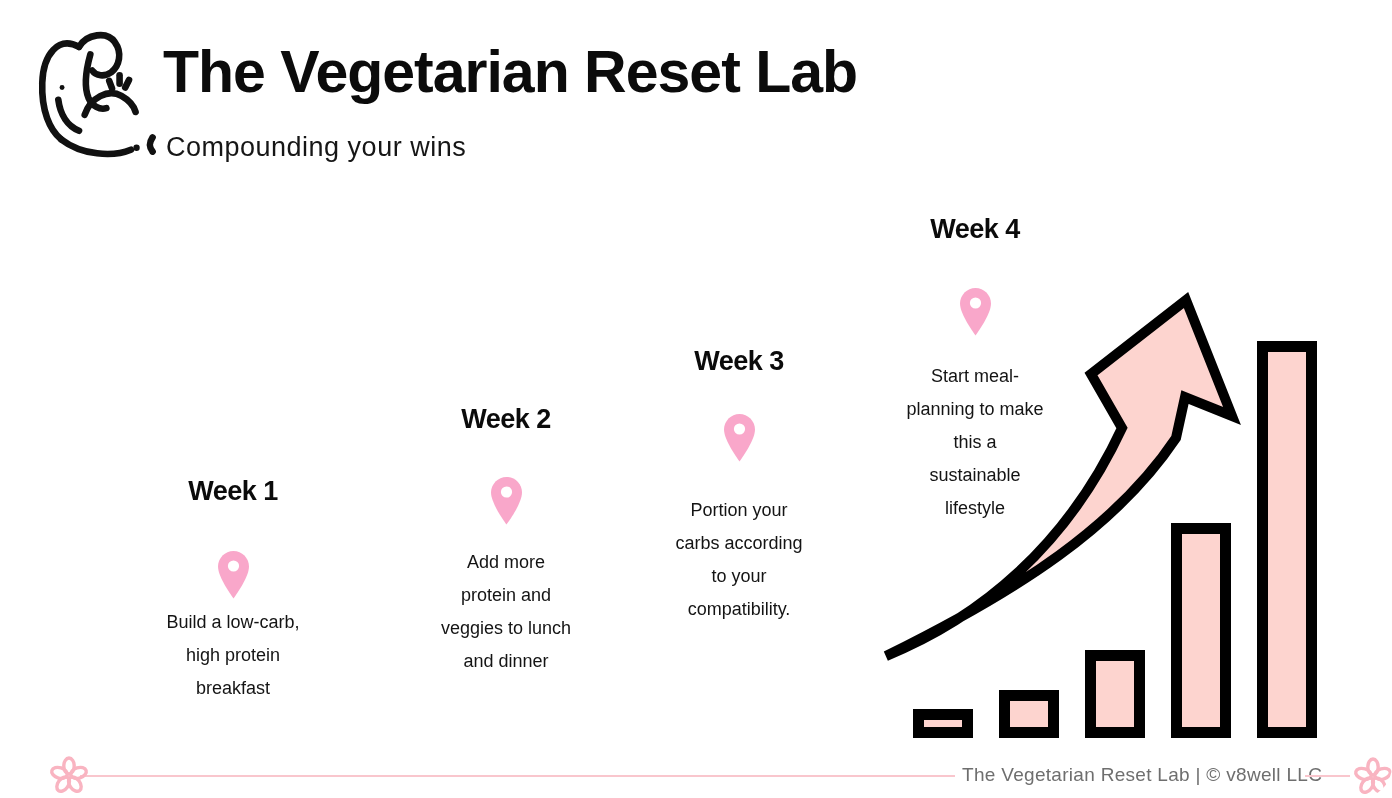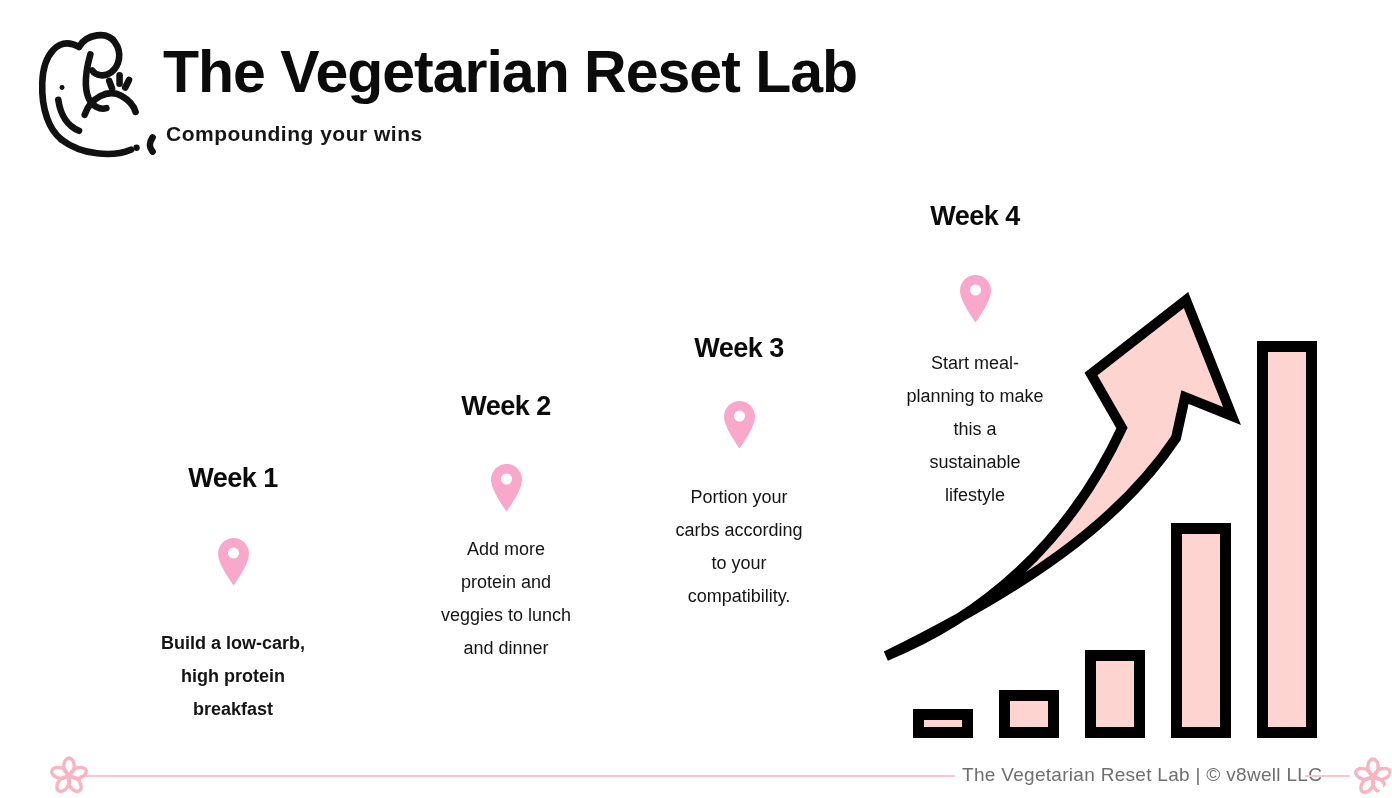--- a/index.html
+++ b/index.html
@@ -7,35 +7,35 @@
     position:relative;width:1392px;height:798px;background:#ffffff;overflow:hidden;
     font-family:"Liberation Sans","DejaVu Sans",sans-serif;color:#0b0b0b;border-radius:32px;
   }
   
   .hdr-icon{position:absolute;left:30px;top:22px;width:132px;height:146px;}
   .title{
     position:absolute;left:163px;top:38px;width:980px;
     font-size:59px;font-weight:700;letter-spacing:-1px;color:#0b0b0b;white-space:nowrap;
   }
   .subtitle{
-    position:absolute;left:166px;top:122px;width:700px;
-    font-size:21px;font-weight:700;letter-spacing:.5px;color:#161616;white-space:nowrap;
+    position:absolute;left:166px;top:132px;width:700px;
+    font-size:27px;font-weight:400;letter-spacing:.5px;color:#161616;white-space:nowrap;
   }
   
   .week{position:absolute;width:260px;text-align:center;}
-  .week .w-title{font-size:27px;font-weight:700;letter-spacing:-.5px;margin:3px 0 0 0;}
+  .week .w-title{font-size:27px;font-weight:700;letter-spacing:-.5px;margin:16px 0 0 0;}
   .week .w-pin{display:block;margin:0 auto;}
   .week .w-desc{
     font-size:18px;line-height:33px;color:#141414;white-space:pre-line;margin:0;
   }
   #week-1{left:103px;top:460px;}
   #week-2{left:376px;top:388px;}
   #week-3{left:609px;top:330px;}
   #week-4{left:845px;top:198px;}
-  #week-1 .w-pin{margin-top:44px;} #week-1 .w-desc{margin-top:41px;font-weight:bold;}
+  #week-1 .w-pin{margin-top:44px;} #week-1 .w-desc{margin-top:7px;}
   #week-2 .w-pin{margin-top:42px;} #week-2 .w-desc{margin-top:21px;}
   #week-3 .w-pin{margin-top:37px;} #week-3 .w-desc{margin-top:32px;}
   #week-4 .w-pin{margin-top:43px;} #week-4 .w-desc{margin-top:24px;}
   
   #bars{
     position:absolute;left:913px;bottom:60px;width:410px;height:400px;
     display:flex;align-items:flex-end;gap:26px;
   }
   .bar{
     width:60px;box-sizing:border-box;border:11px solid #000;

